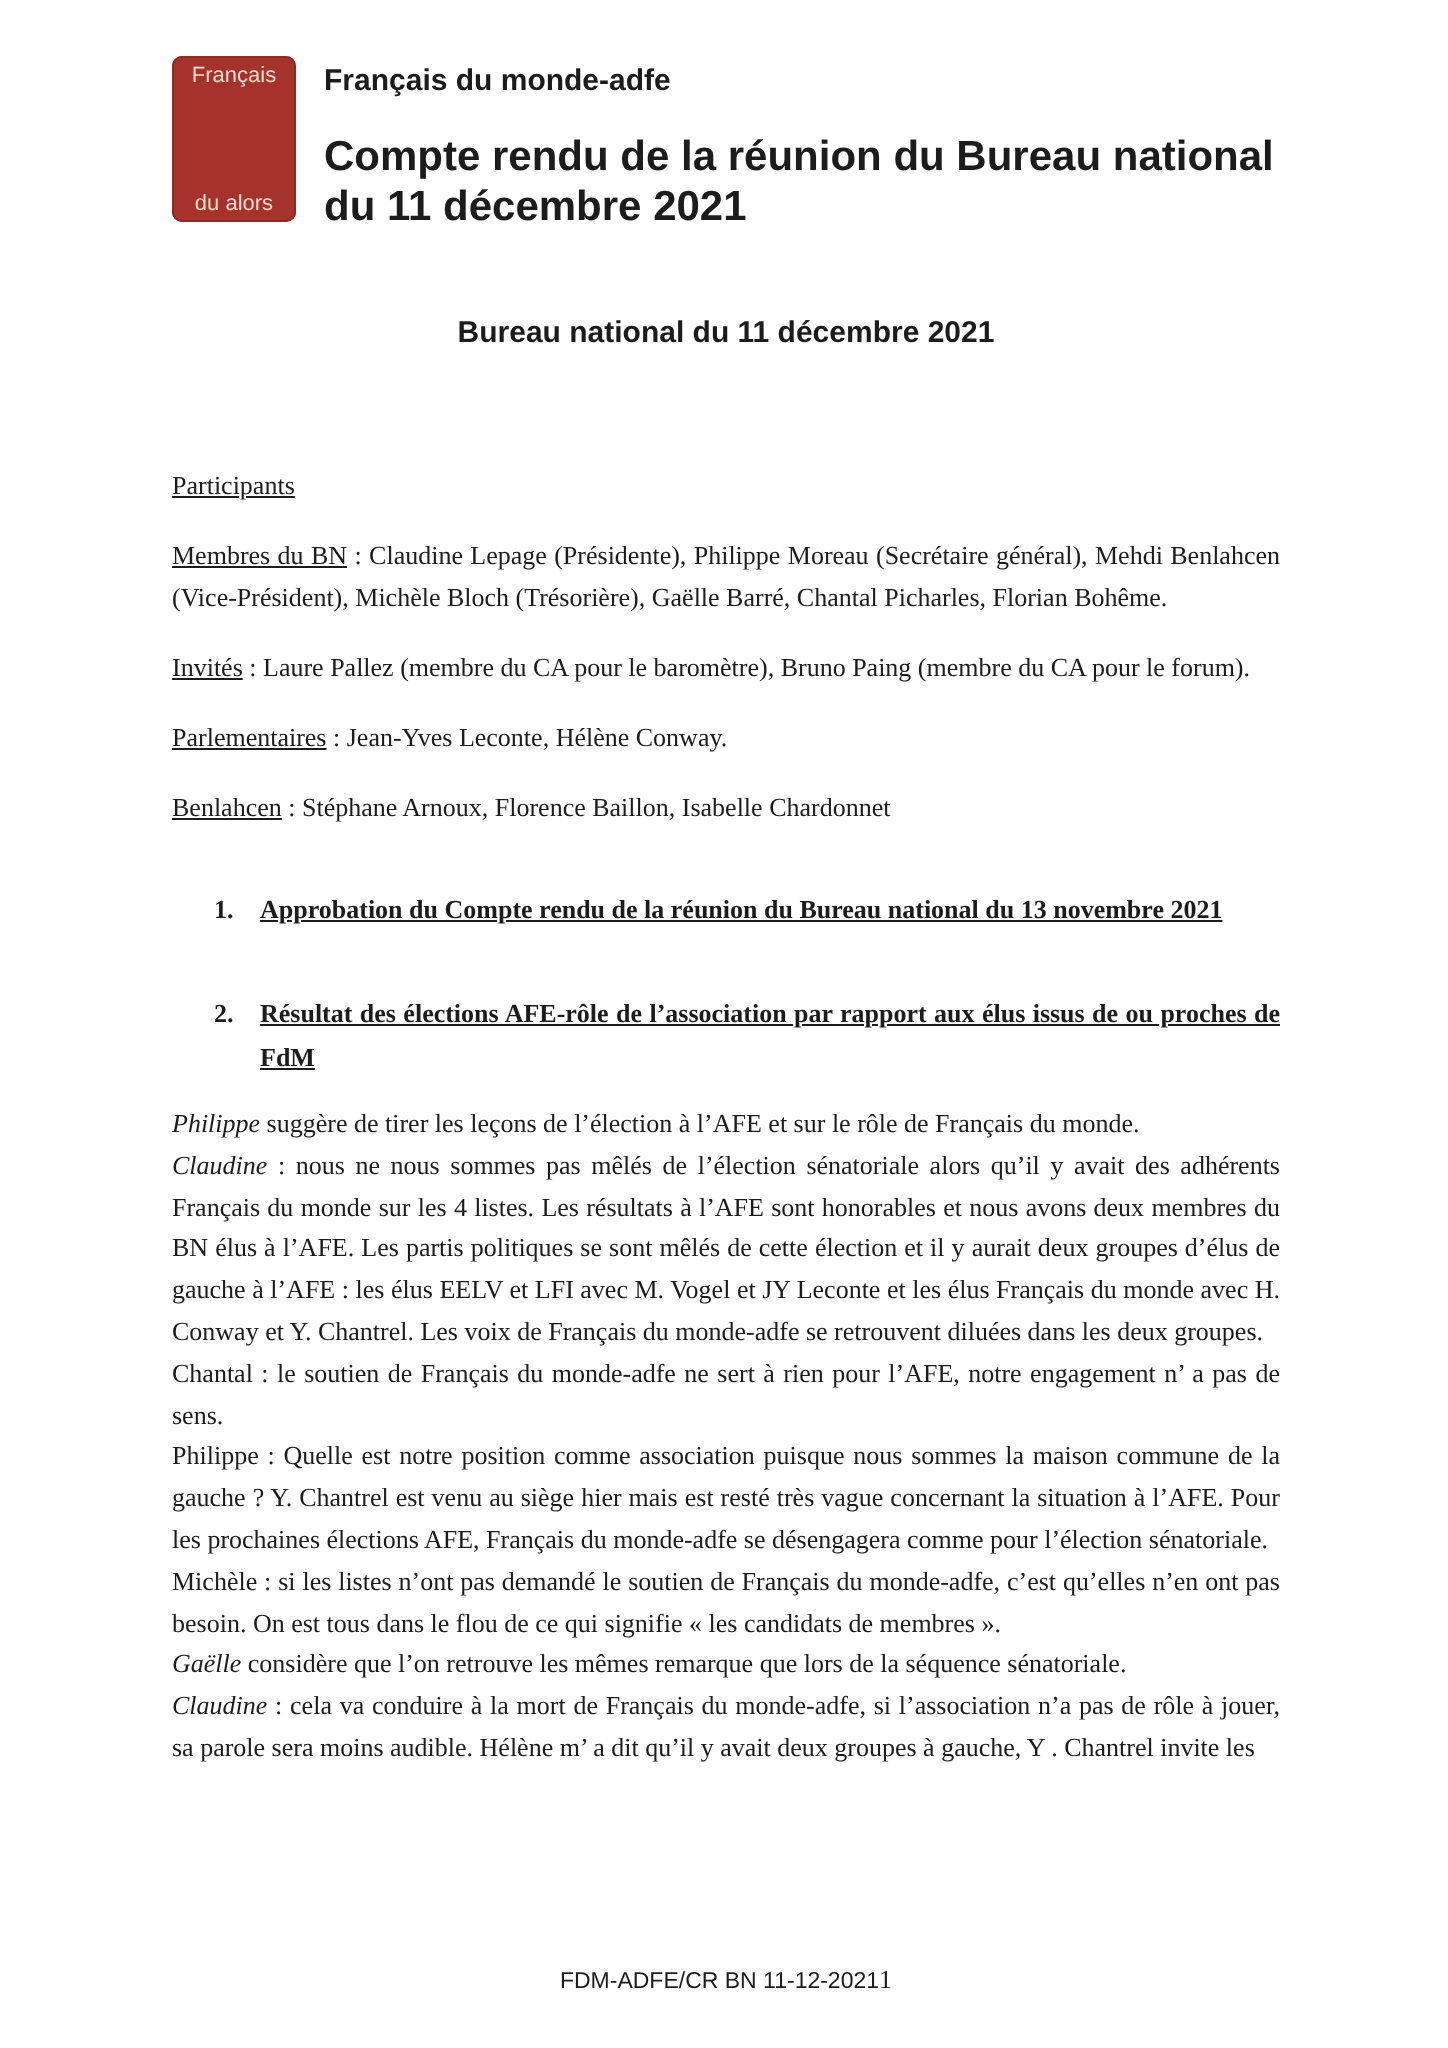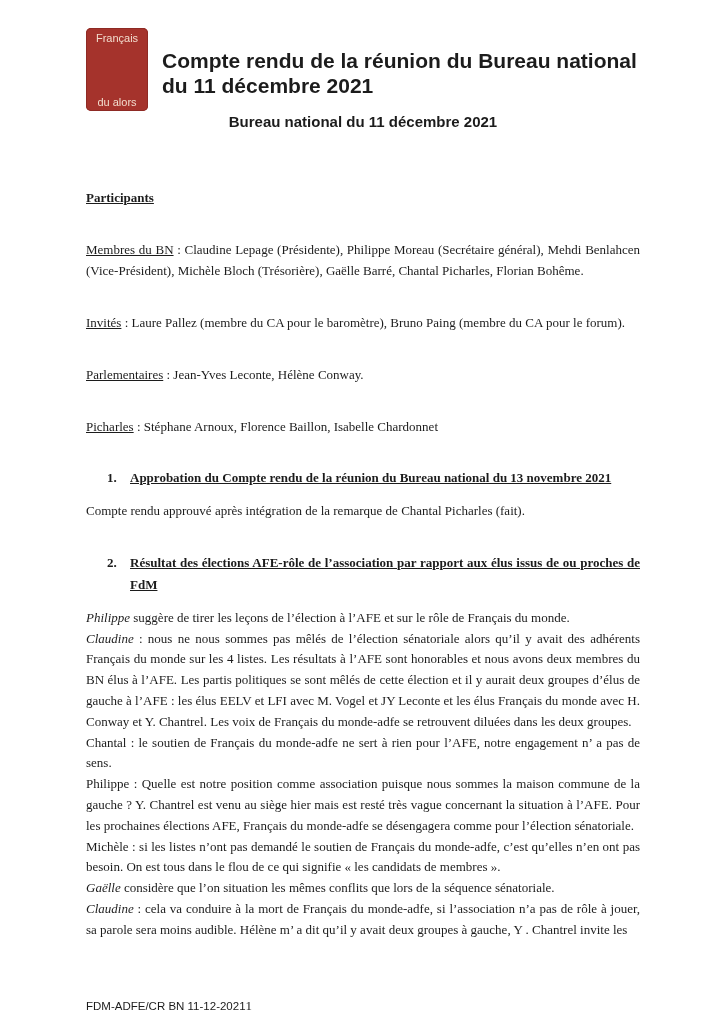--- a/index.html
+++ b/index.html
@@ -38,92 +38,91 @@
   .globe {
     width: 42px; height: 40px; border-radius: 50%;
     background: radial-gradient(circle at 38% 32%, #ffffff 0%, #e8e8e8 35%, #b9b9b9 68%, #8f8f8f 100%);
     box-shadow: inset -4px -5px 7px rgba(120,30,25,0.45), inset 3px 3px 4px rgba(255,255,255,0.9);
   }
   .header-text { padding-top: 4px; font-family: "Liberation Sans", sans-serif; }
   .org-title { font-size: 15px; font-weight: bold; line-height: 18px; }
   .doc-title { font-size: 21px; font-weight: bold; line-height: 25px; margin-top: 16px; max-width: 480px; }
   
   .main-heading {
+    margin-top: 40px;
     text-align: center;
     font-family: "Liberation Sans", sans-serif;
     font-size: 15px; font-weight: bold; line-height: 21px;
   }
   
   .participants-heading {
     margin-top: 55px;
-    font-weight: bold; text-decoration: underline;
+    font-weight: normal; text-decoration: underline;
     line-height: 21px;
   }
-  .group { margin-top: 31px; line-height: 21px; text-align: justify; }
+  .group { margin-top: 14px; line-height: 21px; text-align: justify; }
   .group .label { text-decoration: underline; }
   
   .section-heading { display: flex; margin-top: 30px; line-height: 22px; font-weight: bold; }
   .section-heading .num { flex: none; width: 23px; margin-left: 21px; }
   .section-heading .title { flex: 1; text-decoration: underline; text-align: justify; }
   .section-body { margin-top: 12px; }
   .body-p { line-height: 20.8px; text-align: justify; }
   .it { font-style: italic; }
   
   .footer {
     position: absolute;
-    left: 86px; right: 84px; bottom: 10px;
-    display: flex; justify-content: flex-start; align-items: baseline;
+    left: 86px; right: 84px; bottom: 26px;
+    display: flex; justify-content: center; align-items: baseline;
   }
   .footer-ref { font-family: "Liberation Sans", sans-serif; font-size: 11.5px; }
   .footer-page { font-size: 13px; }
 </style>
 </head>
 <body>
 
 <div class="page">
 
   <div class="header">
     <div class="logo">
       <span class="logo-text">Français</span>
       <span class="globe"></span>
       <span class="logo-text">du alors</span>
     </div>
     <div class="header-text">
+      <div class="org-title">Français du monde-adfe</div>
       <div class="doc-title">Compte rendu de la réunion du Bureau national du 11 décembre 2021</div>
     </div>
   </div>
 
   <div class="main-heading">Bureau national du 11 décembre 2021</div>
 
   <div class="participants-heading">Participants</div>
 
   <p class="group"><span class="label">Membres du BN</span><span> : Claudine Lepage (Présidente), Philippe Moreau (Secrétaire général), Mehdi Benlahcen (Vice-Président), Michèle Bloch (Trésorière), Gaëlle Barré, Chantal Picharles, Florian Bohême.</span></p>
   <p class="group"><span class="label">Invités</span><span> : Laure Pallez (membre du CA pour le baromètre), Bruno Paing (membre du CA pour le forum).</span></p>
   <p class="group"><span class="label">Parlementaires</span><span> : Jean-Yves Leconte, Hélène Conway.</span></p>
-  <p class="group"><span class="label">Picharles</span><span> : Stéphane Arnoux, Florence Baillon, Isabelle Chardonnet</span></p>
+  <p class="group"><span class="label">Benlahcen</span><span> : Stéphane Arnoux, Florence Baillon, Isabelle Chardonnet</span></p>
 
   <div class="section-heading">
     <span class="num">1.</span>
     <span class="title">Approbation du Compte rendu de la réunion du Bureau national du 13 novembre 2021</span>
-  </div>
-  <div class="section-body">
-    <p class="body-p"><span class="it"></span><span>Compte rendu approuvé après intégration de la remarque de Chantal Picharles (fait).</span></p>
   </div>
 
   <div class="section-heading">
     <span class="num">2.</span>
     <span class="title">Résultat des élections AFE-rôle de l’association par rapport aux élus issus de ou proches de FdM</span>
   </div>
   <div class="section-body">
     <p class="body-p"><span class="it">Philippe</span><span> suggère de tirer les leçons de l’élection à l’AFE et sur le rôle de Français du monde.</span></p>
     <p class="body-p"><span class="it">Claudine</span><span> : nous ne nous sommes pas mêlés de l’élection sénatoriale alors qu’il y avait des adhérents Français du monde sur les 4 listes. Les résultats à l’AFE sont honorables et nous avons deux membres du BN élus à l’AFE. Les partis politiques se sont mêlés de cette élection et il y aurait deux groupes d’élus de gauche à l’AFE : les élus EELV et LFI avec M. Vogel et JY Leconte et les élus Français du monde avec H. Conway et Y. Chantrel. Les voix de Français du monde-adfe se retrouvent diluées dans les deux groupes.</span></p>
     <p class="body-p"><span class="it"></span><span>Chantal : le soutien de Français du monde-adfe ne sert à rien pour l’AFE, notre engagement n’ a pas de sens.</span></p>
     <p class="body-p"><span class="it"></span><span>Philippe : Quelle est notre position comme association puisque nous sommes la maison commune de la gauche ? Y. Chantrel est venu au siège hier mais est resté très vague concernant la situation à l’AFE. Pour les prochaines élections AFE, Français du monde-adfe se désengagera comme pour l’élection sénatoriale.</span></p>
     <p class="body-p"><span class="it"></span><span>Michèle : si les listes n’ont pas demandé le soutien de Français du monde-adfe, c’est qu’elles n’en ont pas besoin. On est tous dans le flou de ce qui signifie « les candidats de membres ».</span></p>
-    <p class="body-p"><span class="it">Gaëlle</span><span> considère que l’on situation les mêmes conflits que lors de la séquence sénatoriale.</span></p>
+    <p class="body-p"><span class="it">Gaëlle</span><span> considère que l’on retrouve les mêmes remarque que lors de la séquence sénatoriale.</span></p>
     <p class="body-p"><span class="it">Claudine</span><span> : cela va conduire à la mort de Français du monde-adfe, si l’association n’a pas de rôle à jouer, sa parole sera moins audible. Hélène m’ a dit qu’il y avait deux groupes à gauche, Y . Chantrel invite les</span></p>
   </div>
 
   <div class="footer">
     <span class="footer-ref">FDM-ADFE/CR BN 11-12-2021</span>
     <span class="footer-page">1</span>
   </div>
 
 </div>
 

